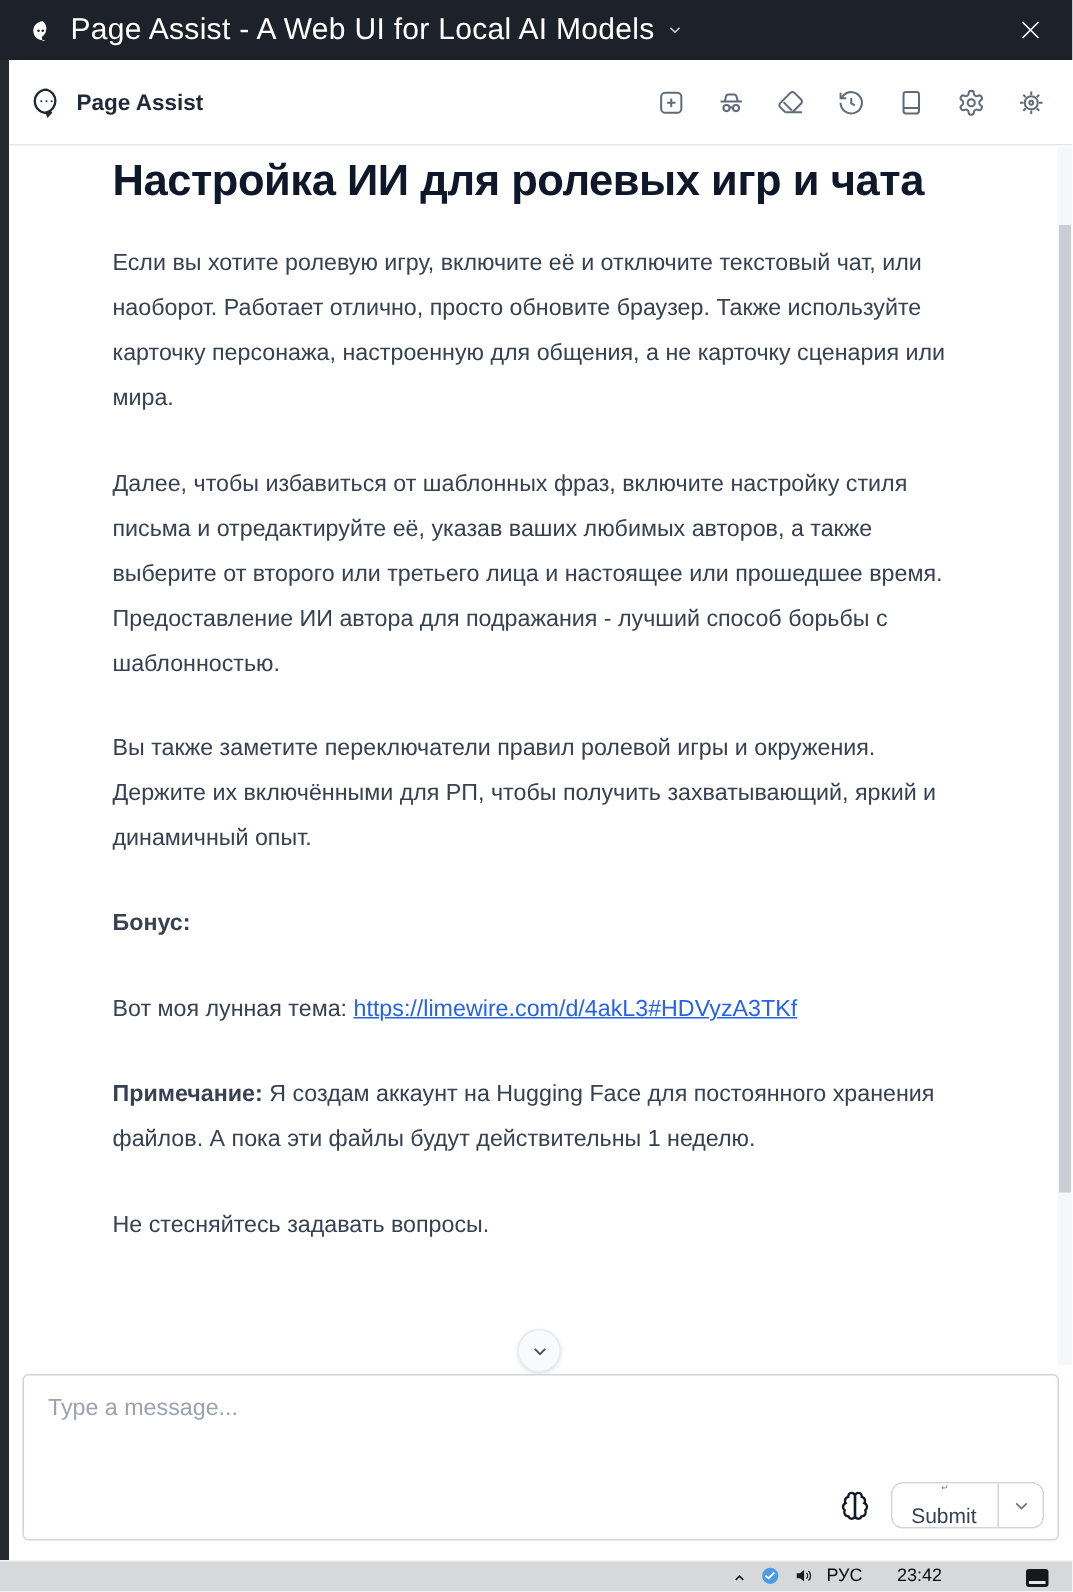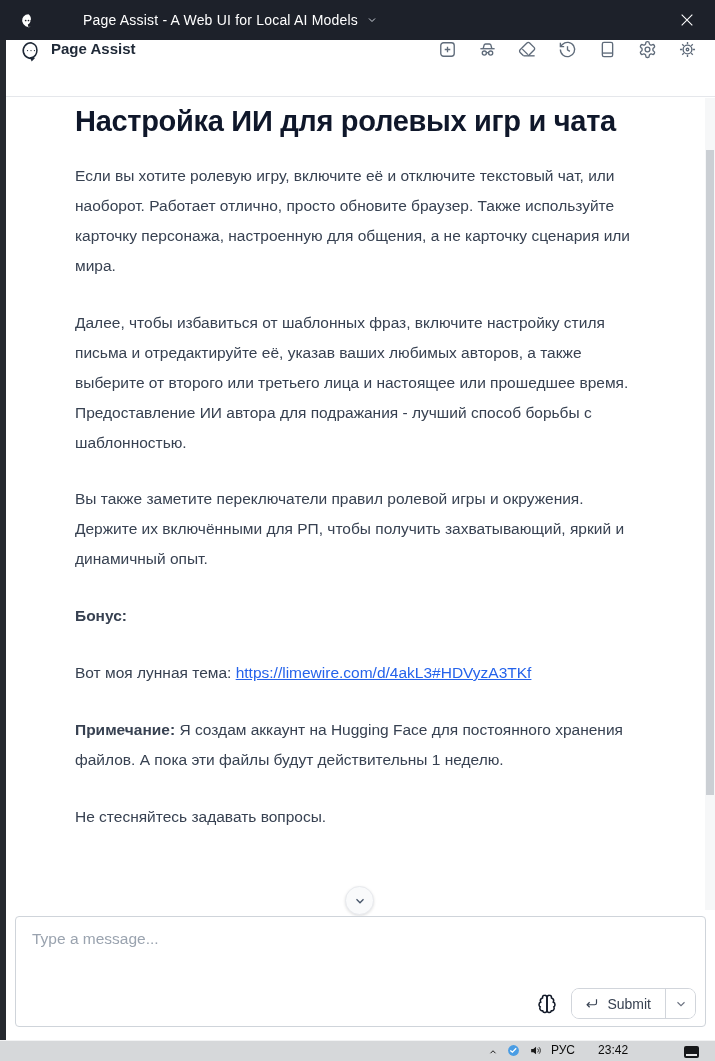--- a/index.html
+++ b/index.html
@@ -3,33 +3,33 @@
 <meta charset="utf-8">
 <style>
   * { margin:0; padding:0; box-sizing:border-box; }
   html,body { width:715px; height:1061px; }
   body { font-family:"Liberation Sans", sans-serif; position:relative; overflow:hidden; background:#fff; }
 
   
   .titlebar { position:absolute; left:0; top:0; width:715px; height:40px; background:#1d212a;
     display:flex; align-items:center; padding:0 14px; color:#fff; }
   .titlebar .bubble { width:17px; height:17px; margin:0 10px 0 6px; flex:none; }
-  .titlebar-text { font-size:14px; letter-spacing:.2px; white-space:nowrap;margin-left:36px; }
+  .titlebar-text { font-size:20px; letter-spacing:.2px; white-space:nowrap; }
   .titlebar-chev { margin-left:8px; color:#cfd4dc; font-size:12px; }
   .titlebar-close { margin-left:auto; width:28px; height:28px; display:flex; align-items:center;
     justify-content:center; cursor:pointer; }
 
   
   .left-strip { position:absolute; left:0; top:40px; width:6px; height:1000px; background:#26292f; }
 
   
   .app { position:absolute; left:6px; top:40px; width:709px; height:1000px; background:#fff; }
 
   .header { position:absolute; left:0; top:0; width:100%; height:57px; background:#fff;
-    border-bottom:1px solid #e5e7eb; display:flex; align-items:flex-start; padding:0 18px 0 14px; }
+    border-bottom:1px solid #e5e7eb; display:flex; align-items:center; padding:0 18px 0 14px; }
   .logo-icon { width:22px; height:22px; margin-right:9px; }
   .app-name { font-size:15px; font-weight:bold; color:#1f2937; }
   .header-actions { margin-left:auto; display:flex; align-items:center; gap:21px; }
   .hicon { width:19px; height:19px; color:#5f6b7a; cursor:pointer; display:block; }
 
   
   .content { position:absolute; left:0; top:58px; width:100%; height:812px; overflow:hidden; }
   .article { padding:4px 66px 0 69px; }
   h1.article-heading { font-size:29px; line-height:1.32; font-weight:bold; color:#0f172a;
     letter-spacing:-.3px; margin-bottom:21px; }
@@ -51,21 +51,21 @@
   .composer textarea { position:absolute; left:0; top:0; width:100%; height:64px; border:none; outline:none;
     resize:none; font-family:"Liberation Sans", sans-serif; font-size:15.5px; color:#374151;
     padding:13px 16px; background:transparent; }
   .composer textarea::placeholder { color:#9aa3af; }
   .composer-tools { position:absolute; right:9px; bottom:7px; display:flex; align-items:center; gap:13px; }
   .brain-btn { width:22px; height:22px; color:#111827; cursor:pointer; display:block; }
   .submit-group { display:flex; align-items:stretch; border:1px solid #d1d5db; border-radius:8px;
     overflow:hidden; background:#fff; height:31px; }
   .submit-main { display:flex; align-items:center; gap:8px; padding:0 14px 0 12px; font-size:14px;
     color:#374151; cursor:pointer; background:#fff; border:none;
-    font-family:"Liberation Sans", sans-serif; }
+    font-family:"Liberation Sans", sans-serif;flex-direction:column; }
   .submit-caret { display:flex; align-items:center; justify-content:center; width:30px;
     border-left:1px solid #d1d5db; cursor:pointer; color:#6b7280; background:#fff; }
 
   
   .taskbar { position:absolute; left:0; bottom:0; width:715px; height:21px; background:#d6d8da;
     border-top:1px solid #f2f3f4; overflow:hidden; display:flex; align-items:flex-start; }
   .tray { position:absolute; left:488px; top:3px; display:flex; align-items:flex-end; gap:9px; }
   .tray-text { font-size:12px; color:#0b0b0b; line-height:1.1; }
   .tray-time { margin-left:14px; }
   .tray-kbd { position:absolute; left:196px; top:2px; width:15px; height:12px; background:#17181a;

